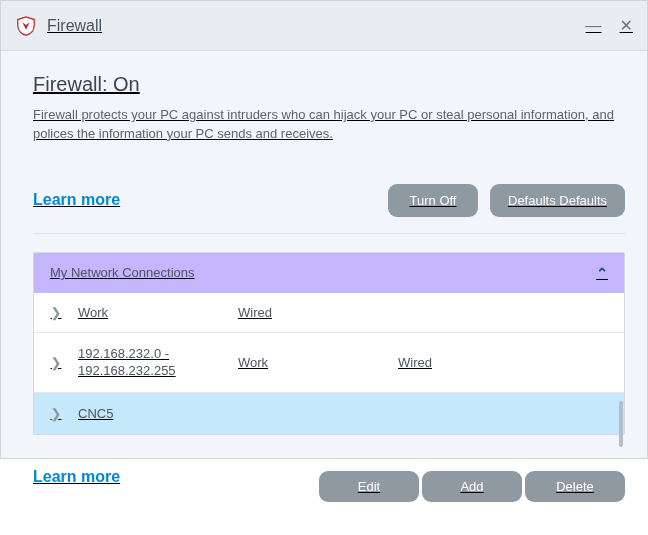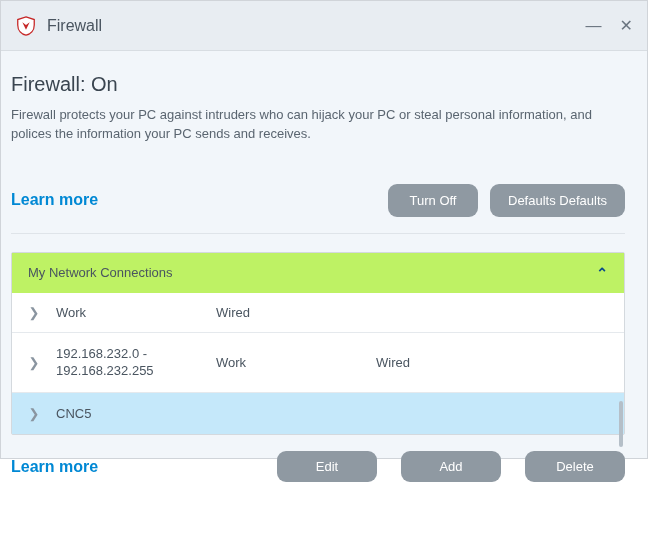--- a/index.html
+++ b/index.html
@@ -1,45 +1,45 @@
 <!DOCTYPE html>
 <html><head>
 <meta charset="utf-8">
 <style>
   * { box-sizing: border-box; margin: 0; padding: 0; }
   body { font-family: "Segoe UI", Arial, sans-serif; background: #fff; width: 648px; height: 535px; overflow: hidden; }
-  .window { width: 648px; height: 459px; border: 1px solid #d0d4d9; background: #f2f6fa; position: relative; }
+  .window { width: 648px; height: 459px; border: 1px solid #d0d4d9; background: #f2f6fa; position: relative; text-decoration: underline; }
   .titlebar { height: 50px; background: #e8edf2; border-bottom: 1px solid #d8dde2; display: flex; align-items: center; padding: 0 14px; }
   .logo { width: 22px; height: 22px; margin-right: 10px; }
   .title { font-size: 16px; color: #4a5560; font-weight: 400; }
   .winctrl { margin-left: auto; display: flex; gap: 18px; align-items: center; }
   .winctrl span { color: #6a7580; cursor: pointer; font-size: 16px; }
-  .content { padding: 22px 22px 0 10px; }
+  .content { padding: 22px 22px 0 32px; }
   .heading { font-size: 20px; color: #3a4550; font-weight: 400; margin-bottom: 10px; }
   .desc { font-size: 13px; color: #5a6570; line-height: 1.45; }
   .actions-row { display: flex; align-items: center; margin-top: 40px; margin-bottom: 16px; }
   .learn { color: #0088d4; font-size: 16px; font-weight: 600; cursor: pointer; }
   .btn-group { margin-left: auto; display: flex; gap: 12px; }
   .btn { background: #8f99a2; color: #fff; border: none; padding: 9px 18px; font-size: 13px; border-radius: 9px; cursor: pointer; min-width: 90px; text-align: center; }
   .btn.small { min-width: 100px; padding: 8px 16px; }
   .hr { border: none; border-top: 1px solid #dfe4e9; margin-bottom: 18px; }
   .panel { border: 1px solid #d4d9de; border-radius: 2px; background: #fff; }
-  .panel-header { background: #bef264; padding: 12px 16px; display: flex; align-items: center; font-size: 13px; color: #4a5560; cursor: pointer; }
+  .panel-header { background: #c4b5fd; padding: 12px 16px; display: flex; align-items: center; font-size: 13px; color: #4a5560; cursor: pointer; }
   .chev-up { margin-left: auto; color: #0a4a8a; font-size: 14px; font-weight: bold; }
   .conn-list { position: relative; }
   .conn-row { display: flex; align-items: center; padding: 12px 16px; border-top: 1px solid #e5e9ed; font-size: 13px; color: #4a5560; }
   .conn-row:first-child { border-top: none; }
   .conn-row.selected { background: #c5e8fa; }
   .chev-right { color: #8a95a0; margin-right: 16px; font-size: 13px; cursor: pointer; width: 12px; text-align: center; }
   .col-name { flex: 0 0 160px; line-height: 1.35; }
   .col-type { flex: 0 0 160px; }
   .col-conn { flex: 1; }
   .scrollbar-stub { position: absolute; right: 1px; top: 108px; width: 4px; height: 46px; background: #b5bfc8; border-radius: 2px; }
   .footer { display: flex; align-items: center; padding: 16px 0 0 0; }
-  .footer .btn-group { gap: 24px; }
+  .footer .btn-group { gap: 3px; margin-top: 20px; }
 </style>
 </head>
 <body>
 
 <div class="window">
 
   <div class="titlebar">
     <span class="logo">
       <svg viewBox="0 0 24 24">
           <path d="M12 2 L21 5 V11 C21 17 17 21 12 22 C7 21 3 17 3 11 V5 Z" fill="#fff" stroke="#c62828" stroke-width="1.4"></path>

